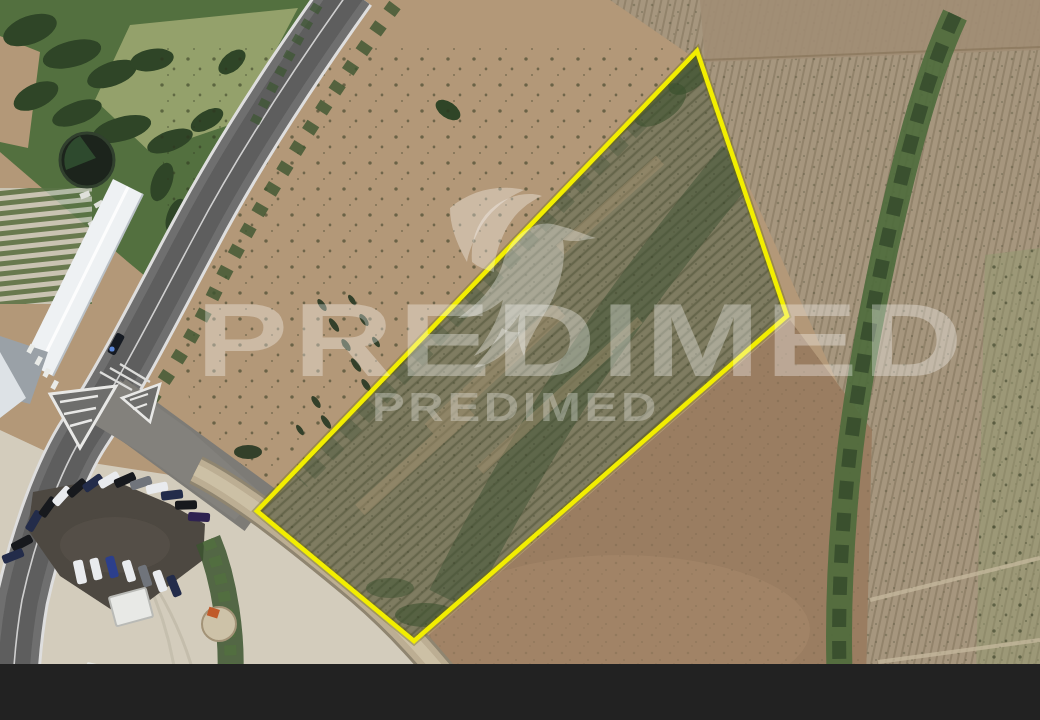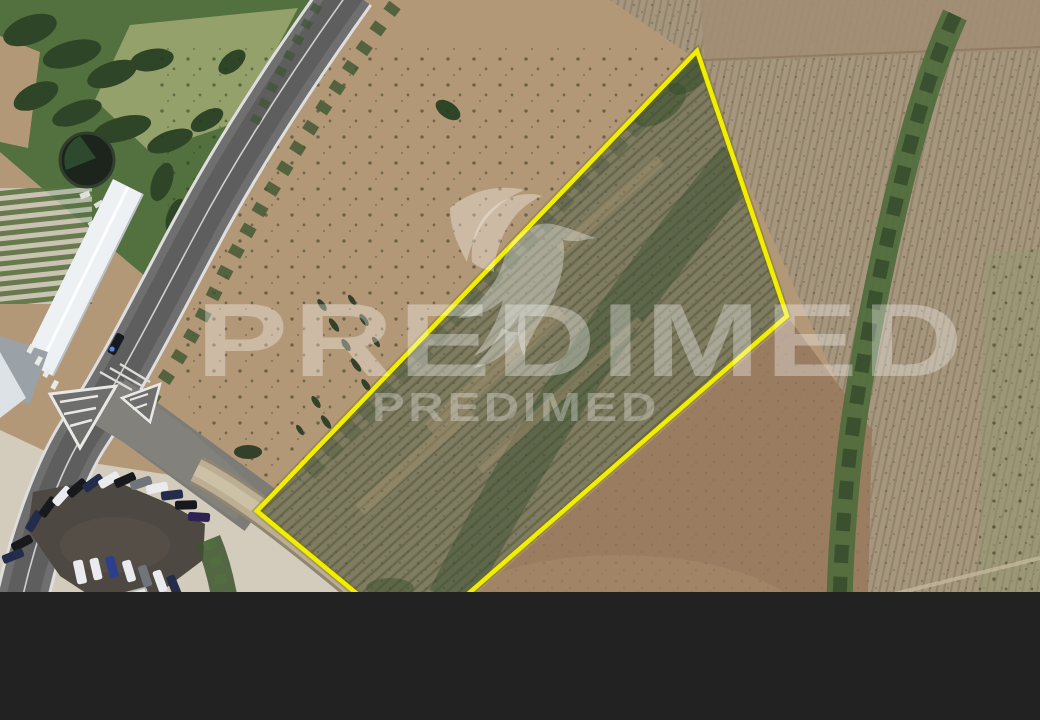--- a/index.html
+++ b/index.html
@@ -1,16 +1,16 @@
 <!DOCTYPE html>
 <html><head>
 <meta charset="utf-8">
 <style>
   html,body{margin:0;padding:0;background:#222;}
-  .stage{position:relative;width:1040px;height:592px;overflow:hidden;background:#b39878;
+  .stage{position:relative;width:1040px;height:664px;overflow:hidden;background:#b39878;
          font-family:"Liberation Sans", sans-serif;}
   .stage svg{display:block;width:1040px;height:720px;}
   text{font-family:"Liberation Sans", sans-serif;font-weight:bold;}
 </style>
 </head>
 <body>
 
 <div class="stage">
 <svg viewBox="0 0 1040 720" xmlns="http://www.w3.org/2000/svg">
   <defs>

